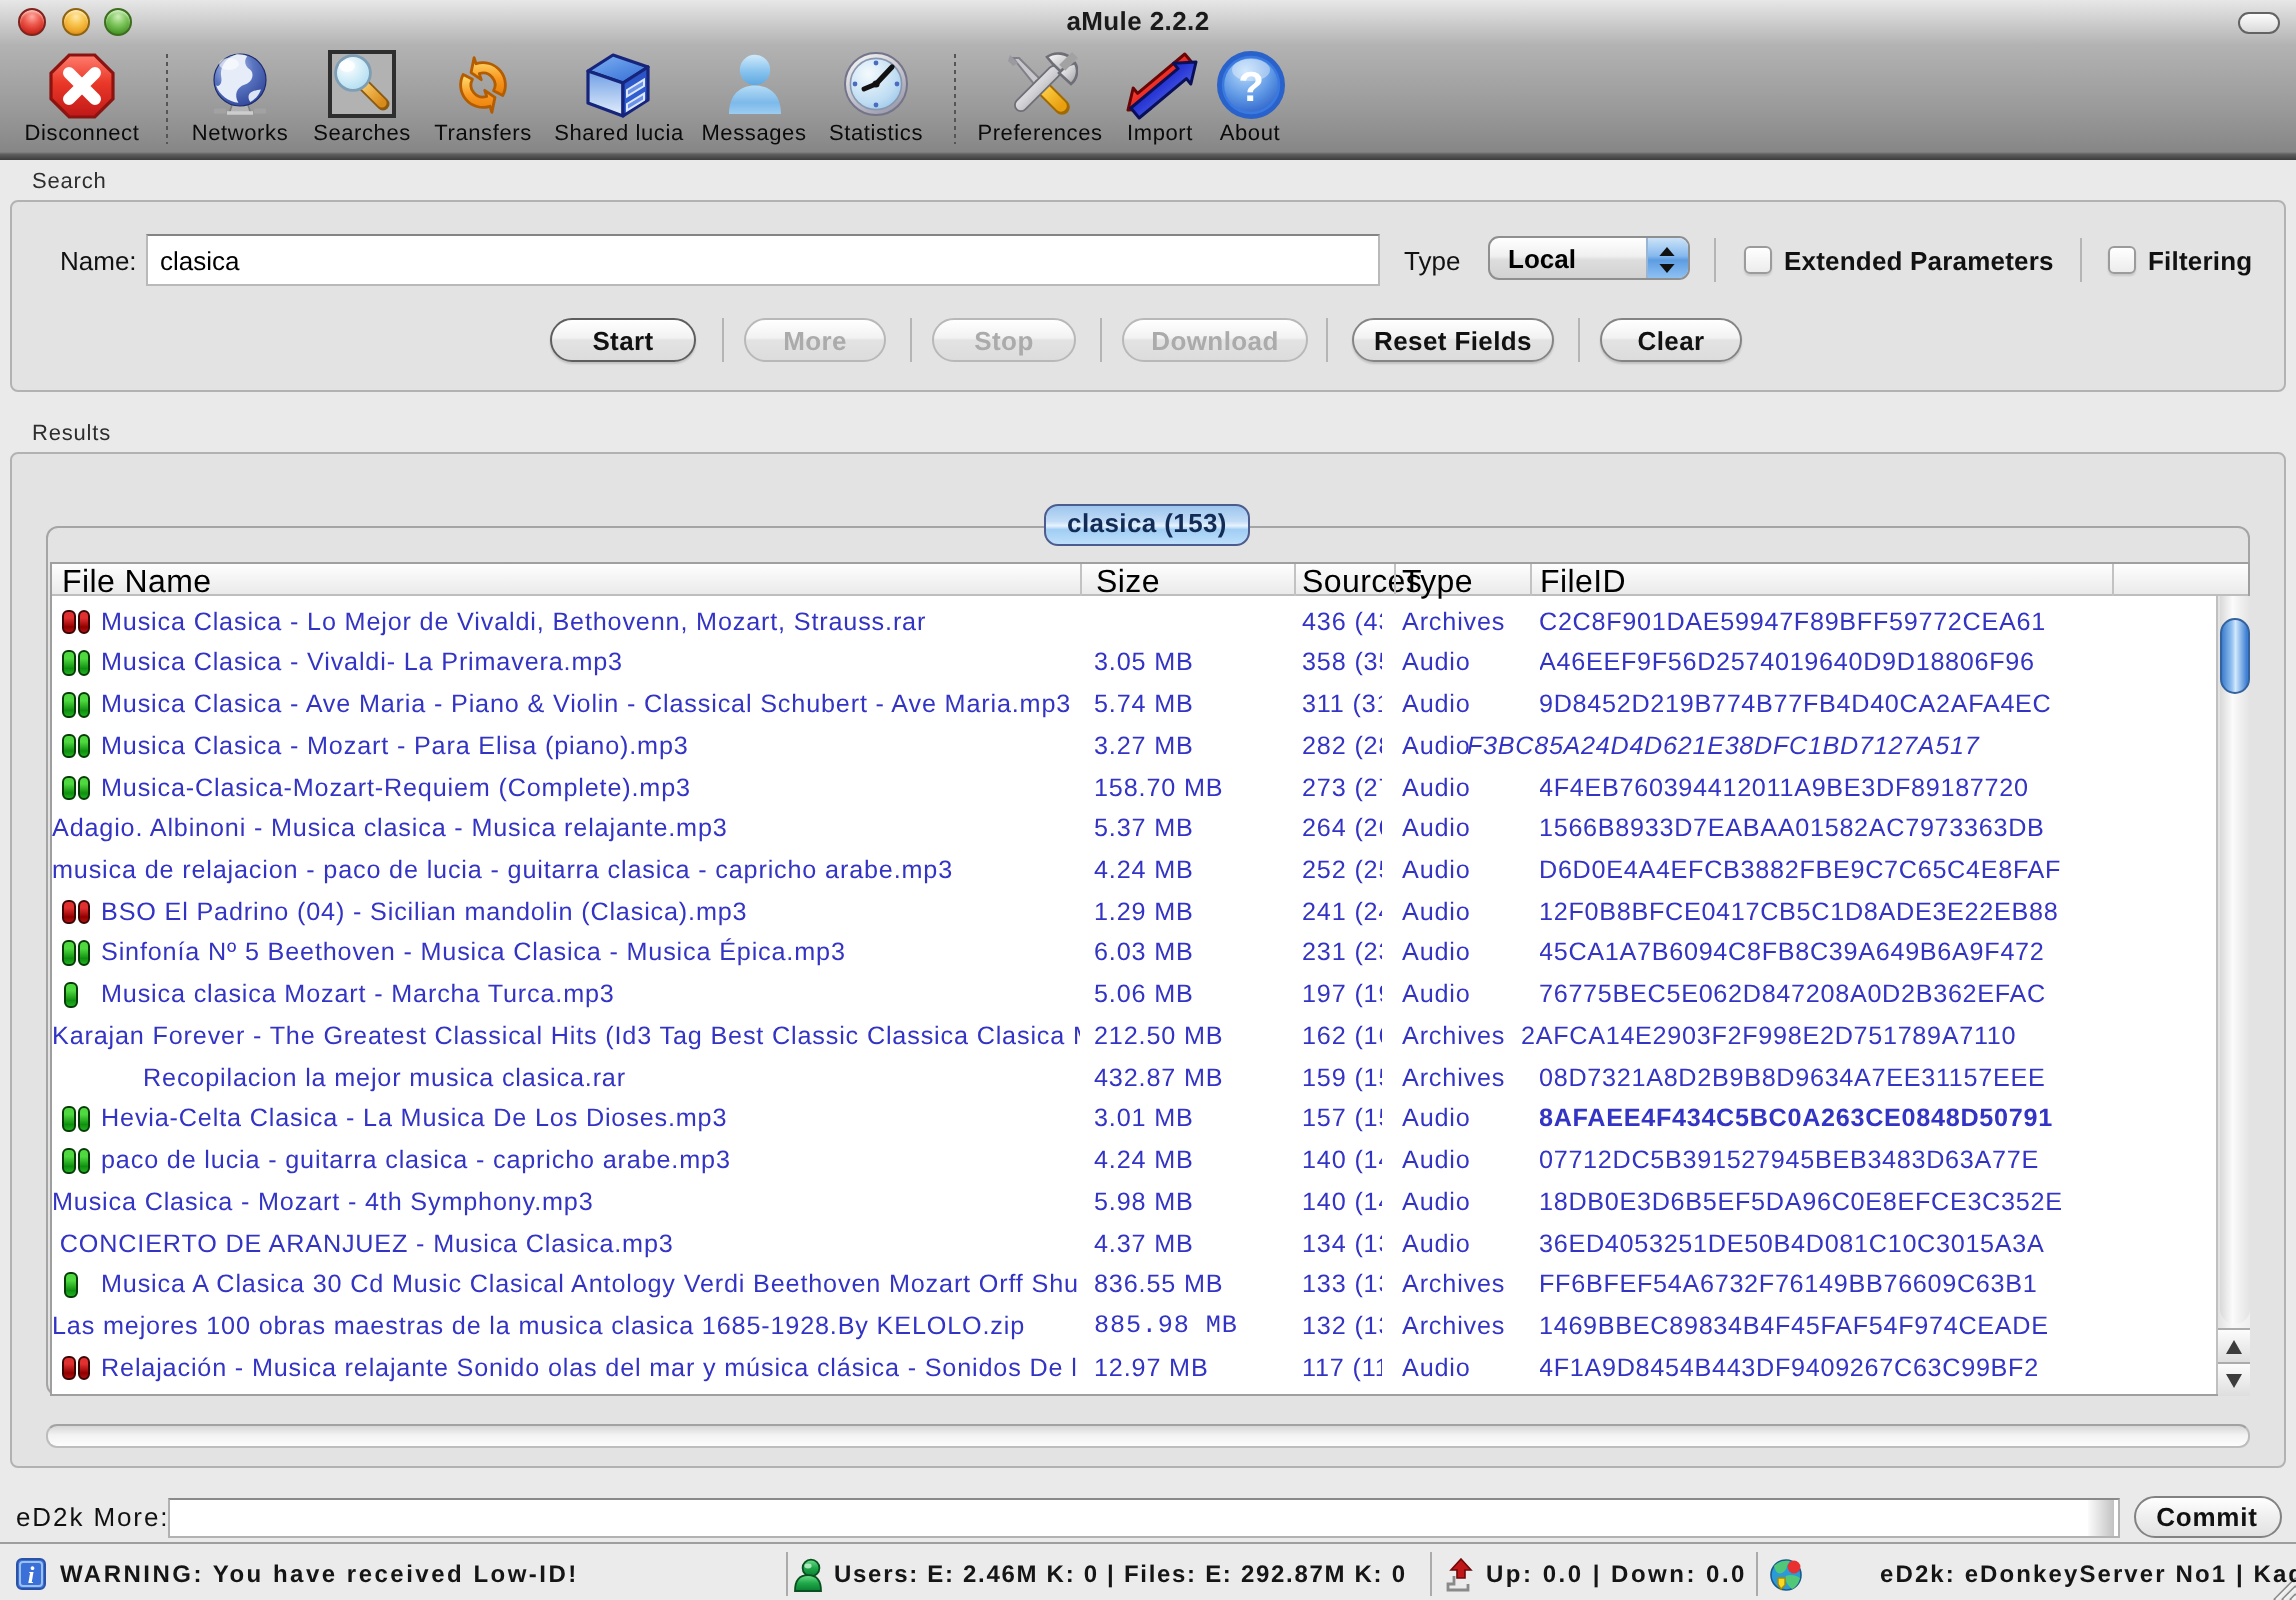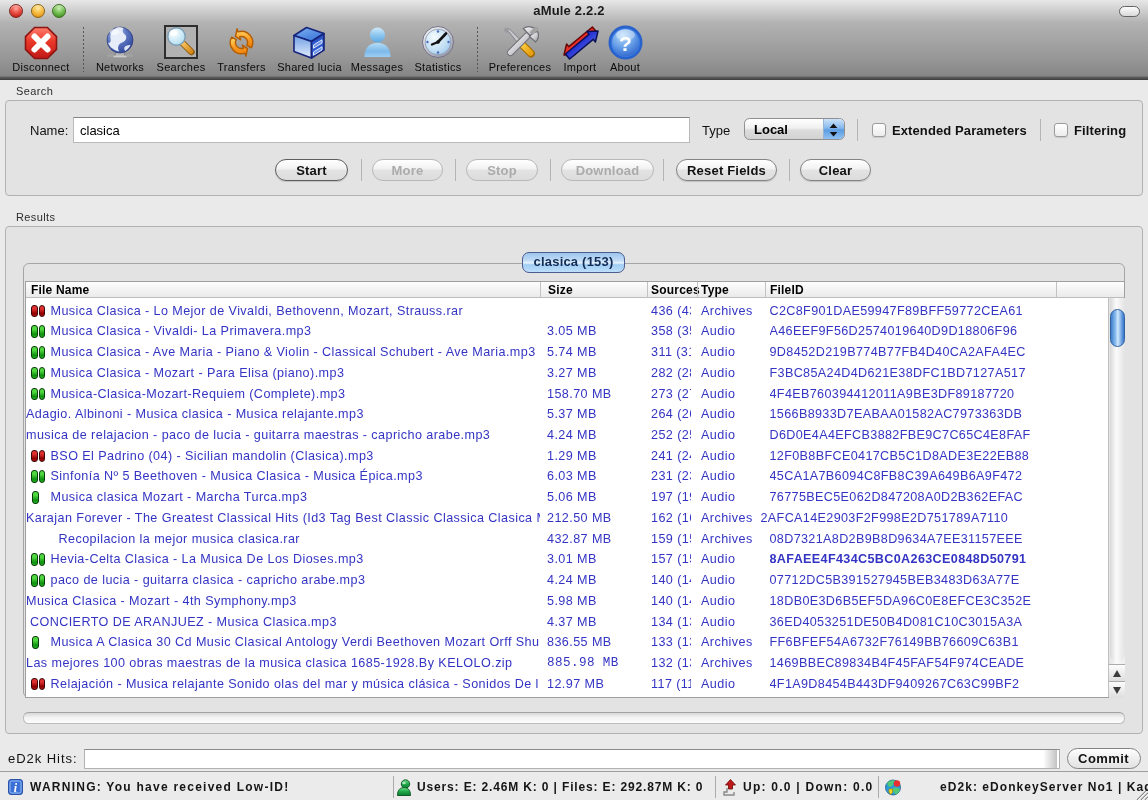--- a/index.html
+++ b/index.html
@@ -52,21 +52,21 @@
 
 #tab { left:522px; top:251.5px; width:103px; height:21px; border-radius:7px;
   border:1.5px solid #4d5c8e;
   background:linear-gradient(180deg,#9dc5ee 0%,#c2dcf6 40%,#e8f3fe 52%,#a0cdf4 62%,#bedffa 100%);
   text-align:center; font-size:13px; font-weight:bold; color:#132c56; line-height:18px; letter-spacing:0.2px; }
 
 
 #list { left:24.5px; top:280.5px; width:1100px; height:417px; border:1px solid #9f9f9f; background:#fff; }
 #lhead { left:0; top:0; width:1098px; height:16.5px;
   background:linear-gradient(#fefefe,#eaeaea); border-bottom:1px solid #bdbdbd; }
-#lhead .hcell { position:absolute; top:1px; font-size:12px; font-weight:bold; color:#000; letter-spacing:0.2px;}
+#lhead .hcell { position:absolute; top:1px; font-size:16px; font-weight:normal; color:#000; letter-spacing:0.2px;}
 #lhead .hdiv { position:absolute; top:0; width:1px; height:16.5px; background:#c2c2c2; }
 .row { position:absolute; height:20.73px; width:1082px; overflow:hidden; white-space:nowrap; }
 .row .fn { position:absolute; top:0; height:20.73px; line-height:20.73px; font-size:12.6px; letter-spacing:0.42px; color:#3434c4; overflow:hidden; white-space:pre; }
 .caps { display:inline-block; width:6.5px; height:12.5px; border:1.25px solid #400000; border-radius:3px; vertical-align:-2px; }
 .capr { background:linear-gradient(#e03030 30%, #900000 75%, #b01010); border-color:#3c0505;}
 .capg { background:linear-gradient(#50d840 30%, #109010 75%, #20b020); border-color:#053c05;}
 
 
 #vsb { left:1082.5px; top:16.5px; width:16.5px; height:399px; border-left:1px solid #c0c0c0;
   background:linear-gradient(to right,#e2e2e2,#f9f9f9 45%,#efefef); }
@@ -370,40 +370,40 @@
         <span class="fn" style="left:675.5px;">Audio</span>
         <span class="fn" style="left:744px;letter-spacing:0.35px;">9D8452D219B774B77FB4D40CA2AFA4EC</span>
       </div>
   <div class="row" style="top:81.29px">
         <span class="caps capg" style="position:absolute;left:5.5px;top:4px;"></span>
         <span class="caps capg" style="position:absolute;left:13px;top:4px;"></span>
         <span class="fn" style="left:25px;width:489px;">Musica Clasica - Mozart - Para Elisa (piano).mp3</span>
         <span class="fn" style="left:521.5px;">3.27 MB</span>
         <span class="fn" style="left:625.5px;width:40px;">282 (28</span>
         <span class="fn" style="left:675.5px;">Audio</span>
-        <span class="fn" style="left:744px;letter-spacing:0.35px;">F3BC85A24D4D621E38DFC1BD7127A517</span>
+        <span class="fn" style="left:708px;letter-spacing:0.35px;font-style:italic;">F3BC85A24D4D621E38DFC1BD7127A517</span>
       </div>
   <div class="row" style="top:102.02px">
         <span class="caps capg" style="position:absolute;left:5.5px;top:4px;"></span>
         <span class="caps capg" style="position:absolute;left:13px;top:4px;"></span>
         <span class="fn" style="left:25px;width:489px;">Musica-Clasica-Mozart-Requiem (Complete).mp3</span>
         <span class="fn" style="left:521.5px;">158.70 MB</span>
         <span class="fn" style="left:625.5px;width:40px;">273 (27</span>
         <span class="fn" style="left:675.5px;">Audio</span>
         <span class="fn" style="left:744px;letter-spacing:0.35px;">4F4EB760394412011A9BE3DF89187720</span>
       </div>
   <div class="row" style="top:122.75px">
         <span class="fn" style="left:0.5px;width:513.5px;">Adagio. Albinoni - Musica clasica - Musica relajante.mp3</span>
         <span class="fn" style="left:521.5px;">5.37 MB</span>
         <span class="fn" style="left:625.5px;width:40px;">264 (26</span>
         <span class="fn" style="left:675.5px;">Audio</span>
         <span class="fn" style="left:744px;letter-spacing:0.35px;">1566B8933D7EABAA01582AC7973363DB</span>
       </div>
   <div class="row" style="top:143.48px">
-        <span class="fn" style="left:0.5px;width:513.5px;">musica de relajacion - paco de lucia - guitarra maestras - capricho arabe.mp3</span>
+        <span class="fn" style="left:0.5px;width:513.5px;">musica de relajacion - paco de lucia - guitarra clasica - capricho arabe.mp3</span>
         <span class="fn" style="left:521.5px;">4.24 MB</span>
         <span class="fn" style="left:625.5px;width:40px;">252 (25</span>
         <span class="fn" style="left:675.5px;">Audio</span>
         <span class="fn" style="left:744px;letter-spacing:0.35px;">D6D0E4A4EFCB3882FBE9C7C65C4E8FAF</span>
       </div>
   <div class="row" style="top:164.21px">
         <span class="caps capr" style="position:absolute;left:5.5px;top:4px;"></span>
         <span class="caps capr" style="position:absolute;left:13px;top:4px;"></span>
         <span class="fn" style="left:25px;width:489px;">BSO El Padrino (04) - Sicilian mandolin (Clasica).mp3</span>
         <span class="fn" style="left:521.5px;">1.29 MB</span>
@@ -429,21 +429,21 @@
         <span class="fn" style="left:744px;letter-spacing:0.35px;">76775BEC5E062D847208A0D2B362EFAC</span>
       </div>
   <div class="row" style="top:226.40px">
         <span class="fn" style="left:0.5px;width:513.5px;">Karajan Forever - The Greatest Classical Hits (Id3 Tag Best Classic Classica Clasica Mu</span>
         <span class="fn" style="left:521.5px;">212.50 MB</span>
         <span class="fn" style="left:625.5px;width:40px;">162 (16</span>
         <span class="fn" style="left:675.5px;">Archives</span>
         <span class="fn" style="left:735px;letter-spacing:0.35px;">2AFCA14E2903F2F998E2D751789A7110</span>
       </div>
   <div class="row" style="top:247.13px">
-        <span class="fn" style="left:1px;width:513.5px;padding-left:32px;">Recopilacion la mejor musica clasica.rar</span>
+        <span class="fn" style="left:14px;width:513.5px;padding-left:32px;">Recopilacion la mejor musica clasica.rar</span>
         <span class="fn" style="left:521.5px;">432.87 MB</span>
         <span class="fn" style="left:625.5px;width:40px;">159 (15</span>
         <span class="fn" style="left:675.5px;">Archives</span>
         <span class="fn" style="left:744px;letter-spacing:0.35px;">08D7321A8D2B9B8D9634A7EE31157EEE</span>
       </div>
   <div class="row" style="top:267.86px">
         <span class="caps capg" style="position:absolute;left:5.5px;top:4px;"></span>
         <span class="caps capg" style="position:absolute;left:13px;top:4px;"></span>
         <span class="fn" style="left:25px;width:489px;">Hevia-Celta Clasica - La Musica De Los Dioses.mp3</span>
         <span class="fn" style="left:521.5px;">3.01 MB</span>
@@ -501,21 +501,21 @@
   </div>
   <div class="abs" id="vsb">
     <div style="position:absolute;left:0.5px;top:0;width:15.5px;height:364px;border-radius:0 0 8px 8px;background:linear-gradient(to right,#d9d9d9,#fbfbfb 42%,#f3f3f3 60%,#e3e3e3);"></div>
     <div id="vthumb"></div>
     <div class="sbbtn" id="sbup" style="top:365.5px;"></div>
     <div class="sbbtn" id="sbdn" style="top:383px;"></div>
   </div>
 </div>
 <div class="abs" id="hsb"></div>
 
-<div class="abs lbl13" style="left:8px; top:751px; letter-spacing:0.95px;">eD2k Hits:</div>
+<div class="abs lbl13" style="left:8px; top:751px; letter-spacing:0.95px;">eD2k More:</div>
 <div class="abs" id="ed2kfield">
     <span style="position:absolute;right:2px;top:0.5px;width:13px;height:17.5px;background:linear-gradient(to right,#fbfbfb,#c2c2c2);"></span>
   </div>
 <div class="abs" id="commit">Commit</div>
 
 <div class="abs" id="statusbar"></div>
 <svg class="abs" style="left:8px;top:778.5px;" width="15" height="16" viewBox="0 0 15 16">
  <rect x="0.5" y="0.5" width="14" height="15" rx="2.5" fill="#3a70d8" stroke="#2a52a8" stroke-width="1"></rect>
  <rect x="2" y="2" width="11" height="12" rx="1.5" fill="none" stroke="#9cc0f0" stroke-width="1"></rect>
  <text x="7.5" y="12.5" font-family="Liberation Serif, serif" font-size="12" font-weight="bold" font-style="italic" fill="#fff" text-anchor="middle">i</text>

